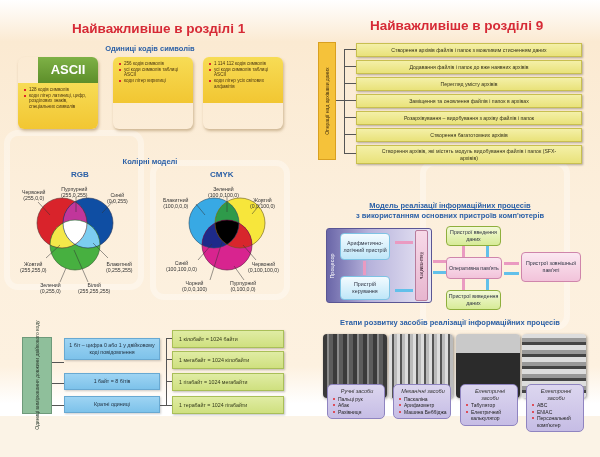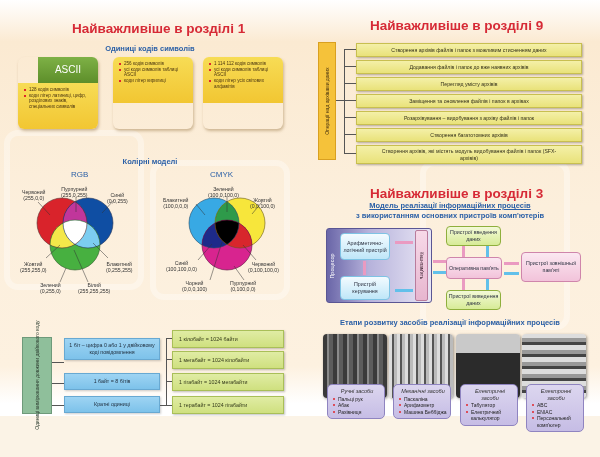--- a/index.html
+++ b/index.html
@@ -12,30 +12,30 @@
   .page { position: absolute; top: 0; left: 0; width: 600px; height: 416px;
     background: linear-gradient(180deg, #ffffff 0%, #fbead2 10%, #fcefdc 50%, #fdf1e0 88%, #ffffff 97%); }
   .deco { position: absolute; border: 6px solid rgba(255,255,255,0.35); border-radius: 14px; }
 
   .sec-title { position: absolute; color: #d62a36; font-weight: bold; font-size: 13.5px; text-align: center; white-space: nowrap; }
   .sub-title { position: absolute; color: #2a5fa6; font-weight: bold; font-size: 7.5px; text-align: center; white-space: nowrap; }
 
   
   .card { position: absolute; top: 57px; width: 80px; height: 72px; border-radius: 6px; overflow: hidden;
     box-shadow: 1px 2px 3px rgba(120,80,20,0.35); }
-  .card-head { background: linear-gradient(#7eb146,#5d8e2a); color: #fff; font-weight: normal; font-size: 10px;
+  .card-head { background: linear-gradient(#7eb146,#5d8e2a); color: #fff; font-weight: bold; font-size: 13px;
     text-align: center; height: 26px; display: flex; align-items: center; justify-content: center; line-height: 1.15; margin-left: 20px; }
   .card-body { background: linear-gradient(#f7dc55,#f2c632); height: 46px; padding: 4px 4px 2px 6px; }
   .card-body ul { list-style: none; }
   .card-body li { font-size: 4.6px; line-height: 1.25; color: #4a3510; position: relative; padding-left: 5px; }
   .card-body li::before { content: ""; position: absolute; left: 0; top: 2px; width: 2px; height: 2px; background: #e0262b; }
 
   
   .venn-label { position: absolute; font-size: 5.2px; line-height: 1.15; color: #333; text-align: center; white-space: nowrap; }
-  .model-title { position: absolute; font-weight: normal; font-size: 8px; color: #2a5fa6; }
+  .model-title { position: absolute; font-weight: bold; font-size: 8px; color: #2a5fa6; }
 
   
   .vlabel { position: absolute; background: #8fbf9b; border: 1px solid #6e9a7a; display: flex; align-items: center; justify-content: center; }
   .vlabel span { transform: rotate(-90deg); white-space: nowrap; font-size: 5px; line-height: 1.25; color: #2f3f32; text-align: center; display: block; }
   .bluebox { position: absolute; background: linear-gradient(#9ed4f3,#7dc2ea); border: 1px solid #68a9d2; font-size: 5.3px; color: #213040; text-align: center;
     display: flex; align-items: center; justify-content: center; line-height: 1.3; box-shadow: 1px 1px 2px rgba(0,0,0,0.2); }
   .greenbox { position: absolute; left: 172px; width: 112px; height: 18px; background: linear-gradient(#e0eca4,#cfe07f); border: 1px solid #a9bf58;
     font-size: 5.3px; color: #33391a; display: flex; align-items: center; padding-left: 6px; box-shadow: 1px 1px 2px rgba(0,0,0,0.25); }
   .line { position: absolute; background: #555; }
 
@@ -312,21 +312,20 @@
     <div class="op" style="top:77px;height:14px;">Перегляд умісту архівів</div>
     <div class="line" style="left:44px;top:100px;width:12px;height:1px;"></div>
     <div class="op" style="top:94px;height:14px;">Заміщення та оновлення файлів і папок в архівах</div>
     <div class="line" style="left:44px;top:117px;width:12px;height:1px;"></div>
     <div class="op" style="top:111px;height:14px;">Розархівування – видобування з архіву файлів і папок</div>
     <div class="line" style="left:44px;top:134px;width:12px;height:1px;"></div>
     <div class="op" style="top:128px;height:14px;">Створення багатотомних архівів</div>
     <div class="line" style="left:44px;top:153px;width:12px;height:1px;"></div>
     <div class="op" style="top:145px;height:19px;padding:0 20px;">Створення архівів, які містять модуль видобування файлів і папок (SFX-архівів)</div>
 
-    <div class="sec-title" style="left:70px;top:186px;width:160px;">Найважливіше в розділі 3</div>
     <div class="sub-title" style="left:50px;top:201px;width:200px;text-decoration:underline;">Модель реалізації інформаційних процесів</div>
     <div class="sub-title" style="left:50px;top:211px;width:200px;">з використанням основних пристроїв комп'ютерів</div>
 
     <div class="proc" style="left:26px;top:228px;width:106px;height:75px;"></div>
     <div class="proc-label" style="left:27px;top:228px;height:75px;">
         <span>Процесор</span>
       </div>
     <div class="cbox cyanbox" style="left:40px;top:233px;width:50px;height:27px;">Арифметично-логічний пристрій</div>
     <div class="cbox cyanbox" style="left:40px;top:276px;width:50px;height:24px;">Пристрій керування</div>
     <div class="varrow pink" style="left:63px;top:261px;height:14px;"></div>

